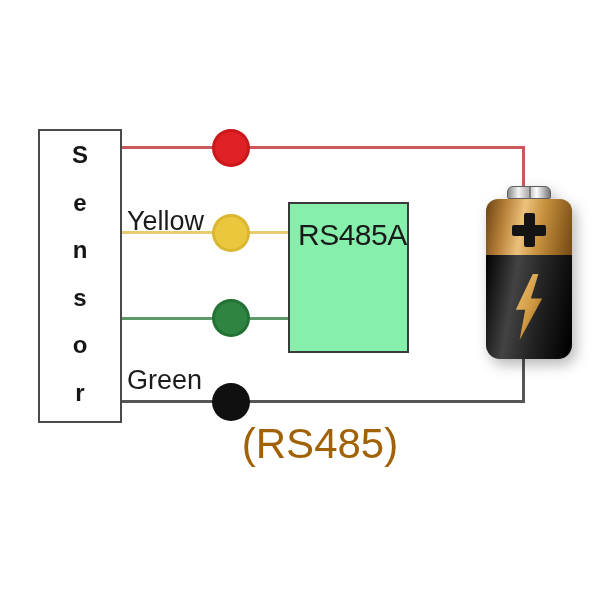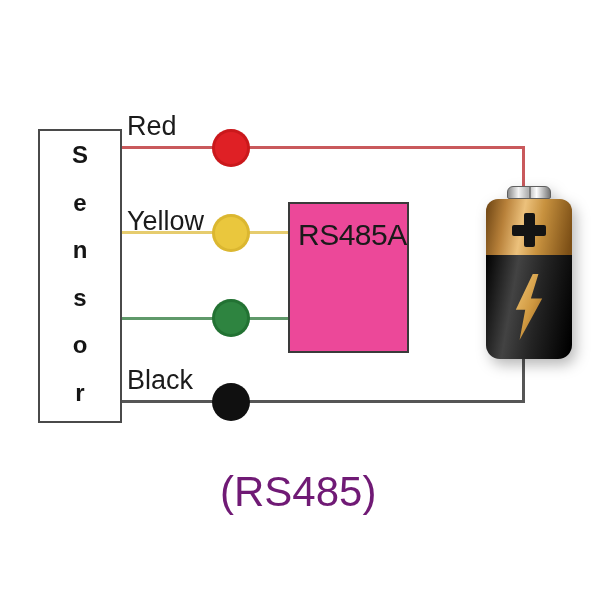--- a/index.html
+++ b/index.html
@@ -10,21 +10,21 @@
   
   .sensor-box {
     position:absolute; left:38px; top:129px; width:84px; height:294px;
     background:#fff; border:2.5px solid #4a4a4a; box-sizing:border-box;
     display:flex; flex-direction:column; align-items:center; justify-content:space-between;
     padding:12px 0 16px 0;
   }
   .sensor-letter { font-size:24px; font-weight:700; color:#151515; line-height:1; }
   .rs485-box {
     position:absolute; left:288px; top:202px; width:121px; height:151px;
-    background:#ec4899; border:2.5px solid #3a3a3a; box-sizing:border-box;
+    background:#86efac; border:2.5px solid #3a3a3a; box-sizing:border-box;
   }
   .rs485-port { position:absolute; left:8px; font-size:30px; color:#1a1a1a; letter-spacing:-0.5px; }
   .rs485-port.a { top:14px; }
   .rs485-port.b { top:99px; }
   
   .wire  { position:absolute; height:3px; }
   .wire-v{ position:absolute; width:3px; }
   .wire-red    { background:#c9595c; }
   .wire-yellow { background:#e6cc6e; }
   .wire-green  { background:#5f996a; }
@@ -58,22 +58,22 @@
   .plus::before { content:""; position:absolute; left:0; top:12px; width:34px; height:11px;
                   background:#141414; border-radius:2px; }
   .plus::after  { content:""; position:absolute; left:12px; top:0; width:11px; height:34px;
                   background:#141414; border-radius:2px; }
   .battery-bottom {
     position:relative; width:86px; height:104px; border-radius:0 0 14px 14px;
     background:linear-gradient(100deg,#000000 0%,#434343 32%,#242424 58%,#000000 96%);
     display:flex; align-items:center; justify-content:center;
   }
   
-  .caption { position:absolute; left:220px; top:468px; width:200px;
-             font-size:42px; color:#701a75; }
+  .caption { position:absolute; left:220px; top:420px; width:200px;
+             text-align:center; font-size:42px; color:#a16207; }
 </style>
 </head>
 <body>
 
 <div class="stage">
 
   <div class="sensor-box">
     <span class="sensor-letter">S</span>
     <span class="sensor-letter">e</span>
     <span class="sensor-letter">n</span>
@@ -83,23 +83,22 @@
   </div>
 
   <div class="wire wire-red" style="left:122px; top:146px; width:403px;"></div>
   <div class="wire wire-yellow" style="left:122px; top:231px; width:166px;"></div>
   <div class="wire wire-green" style="left:122px; top:317px; width:166px;"></div>
   <div class="wire wire-black" style="left:122px; top:400px; width:403px;"></div>
 
   <div class="wire-v wire-red" style="left:522px; top:146px; height:42px;"></div>
   <div class="wire-v wire-black" style="left:522px; top:357px; height:46px;"></div>
 
-  <div class="wire-label" style="top:111px;">Red</div>
   <div class="wire-label" style="top:206px;">Yellow</div>
-  <div class="wire-label" style="top:365px;">Black</div>
+  <div class="wire-label" style="top:365px;">Green</div>
 
   <div class="dot dot-red" style="left:212px; top:129px;"></div>
   <div class="dot dot-yellow" style="left:212px; top:214px;"></div>
   <div class="dot dot-green" style="left:212px; top:299px;"></div>
   <div class="dot dot-black" style="left:212px; top:383px;"></div>
 
   <div class="rs485-box">
     <span class="rs485-port a">RS485A</span>
   </div>
 

